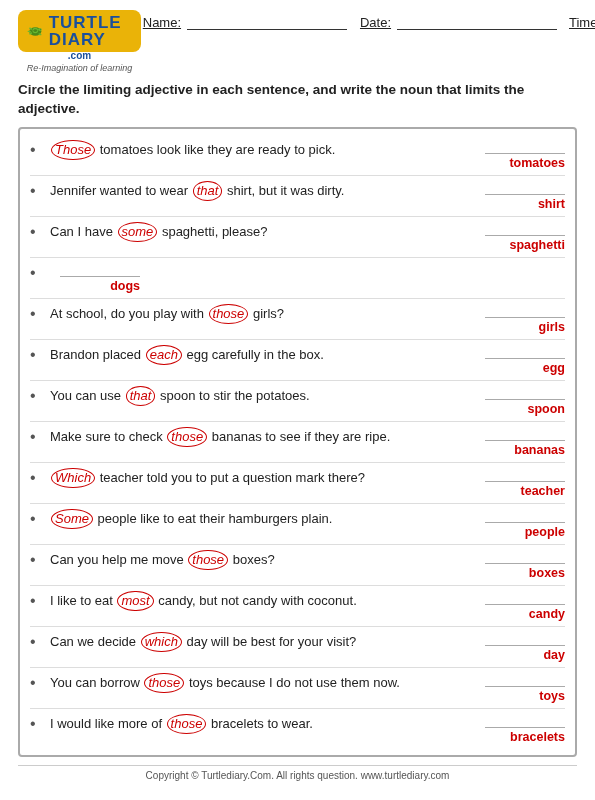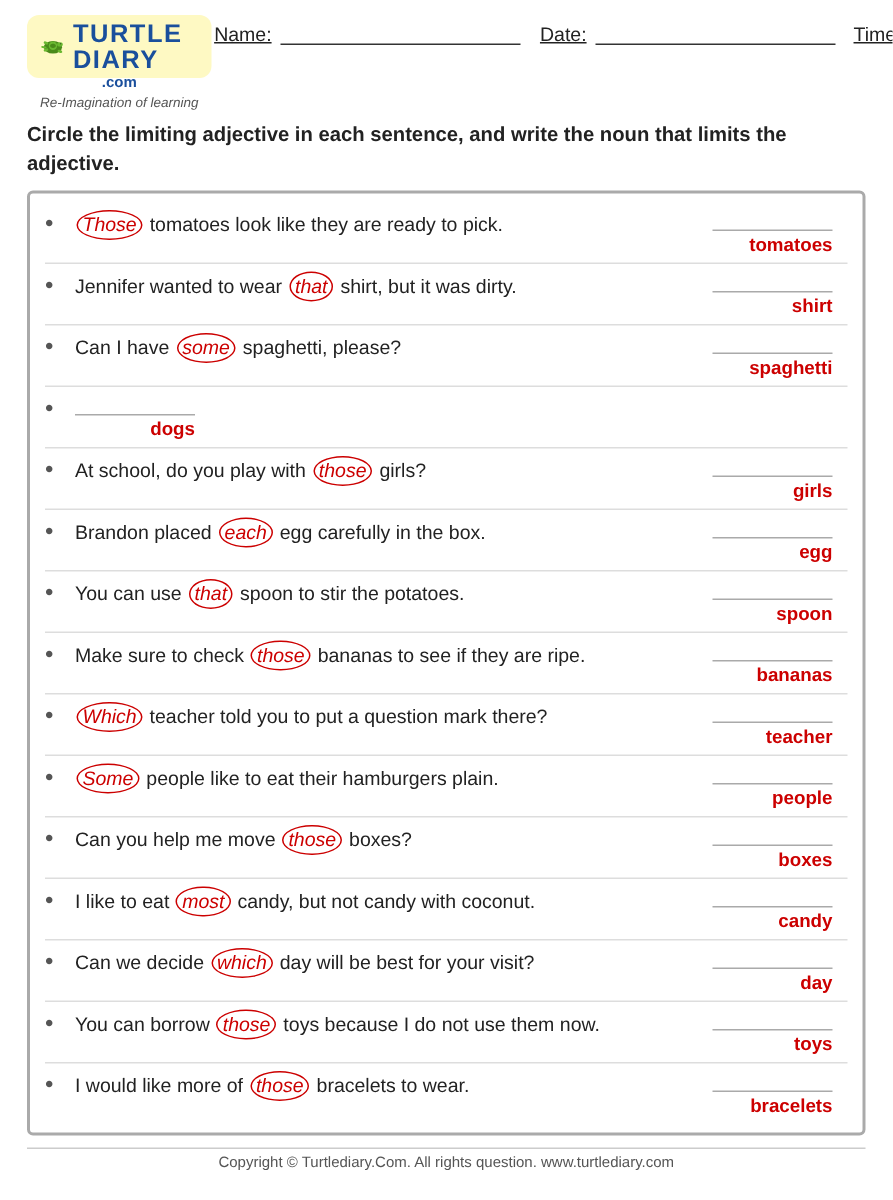--- a/index.html
+++ b/index.html
@@ -24,21 +24,21 @@
     }
     .logo-box {
       width: 150px;
     }
     .logo-img {
       display: flex;
       flex-direction: column;
       align-items: center;
     }
     .logo-turtle {
-      background: #fef9c3;
+      background: #eab308;
       border-radius: 8px;
       padding: 4px 8px;
       display: flex;
       align-items: center;
       gap: 4px;
     }
     .logo-turtle svg {
       width: 30px;
       height: 30px;
     }
@@ -149,21 +149,21 @@
       padding: 0 3px;
       color: #cc0000;
       font-style: italic;
       margin: 0 1px;
       line-height: 1.4;
     }
     .answer-col {
       width: 90px;
       display: flex;
       flex-direction: column;
-      align-items: flex-start;
+      align-items: flex-end;
       flex-shrink: 0;
     }
     .answer-line {
       border-bottom: 1.5px solid #aaa;
       width: 80px;
       height: 14px;
       margin-bottom: 2px;
     }
     .answer-text {
       font-size: 12.5px;

